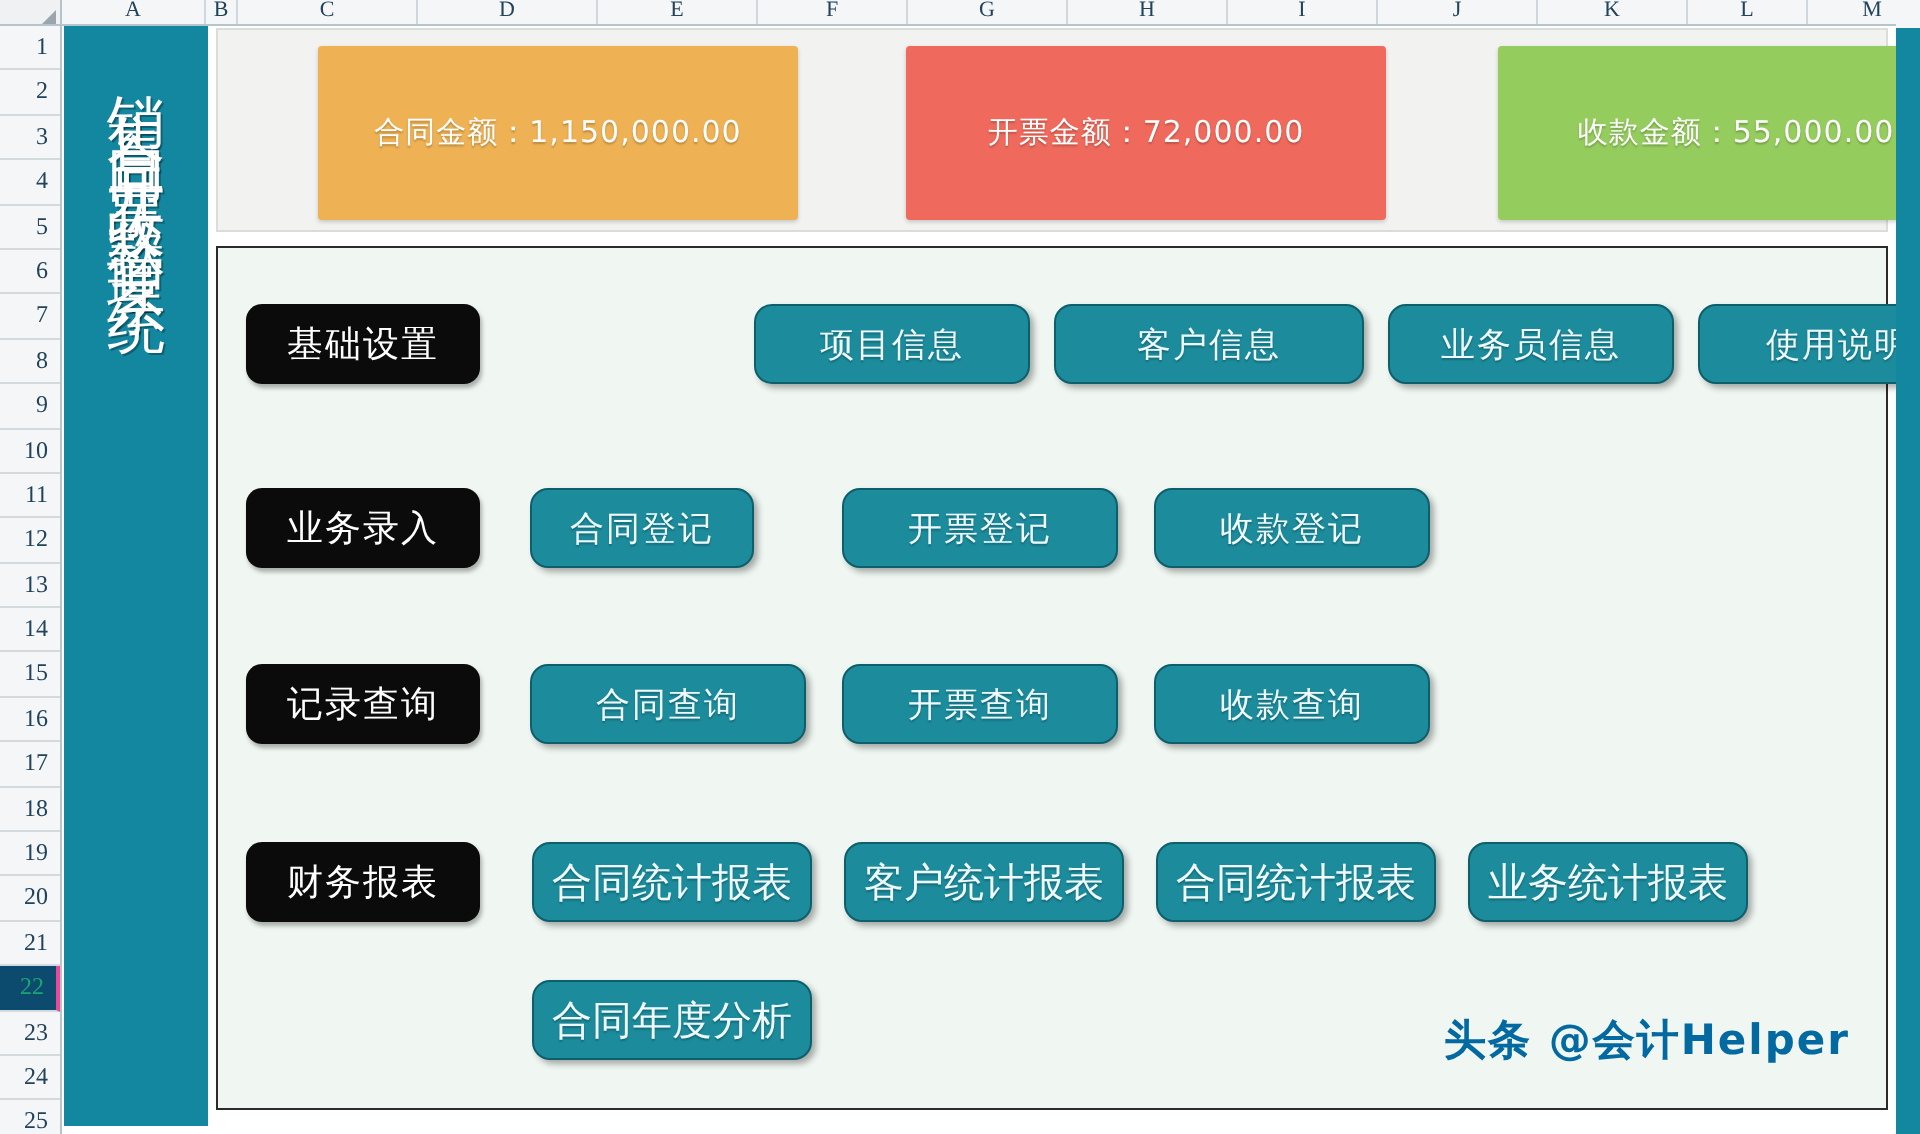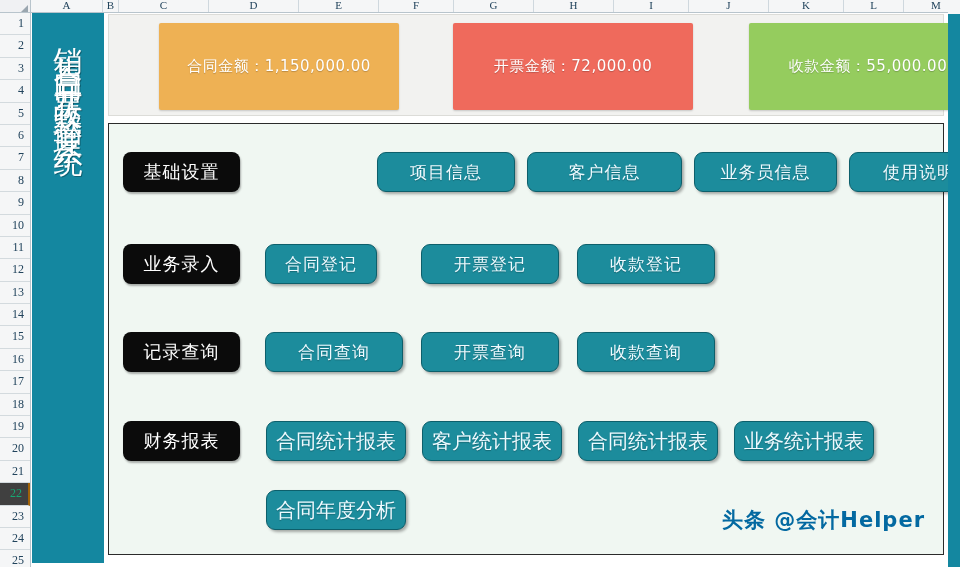--- a/index.html
+++ b/index.html
@@ -66,23 +66,23 @@
     border-bottom: 1px solid #d3dade;
     font-size: 12px;
     line-height: 21px;
     text-align: right;
     padding-right: 6px;
     color: #21435c;
     font-family: "Liberation Serif", "DejaVu Serif", serif;
     background: #f5f6f7;
   }
   .row-cell.selected {
-    background: #404040;
+    background: #0c4a6e;
     color: #17a673;
-    border-right: 2px solid #a16207;
+    border-right: 2px solid #ec4899;
   }
 
   
   .grid-area {
     position: absolute;
     top: 13px; left: 31px;
     width: 929px; height: 554px;
     background: #ffffff;
     overflow: hidden;
   }

